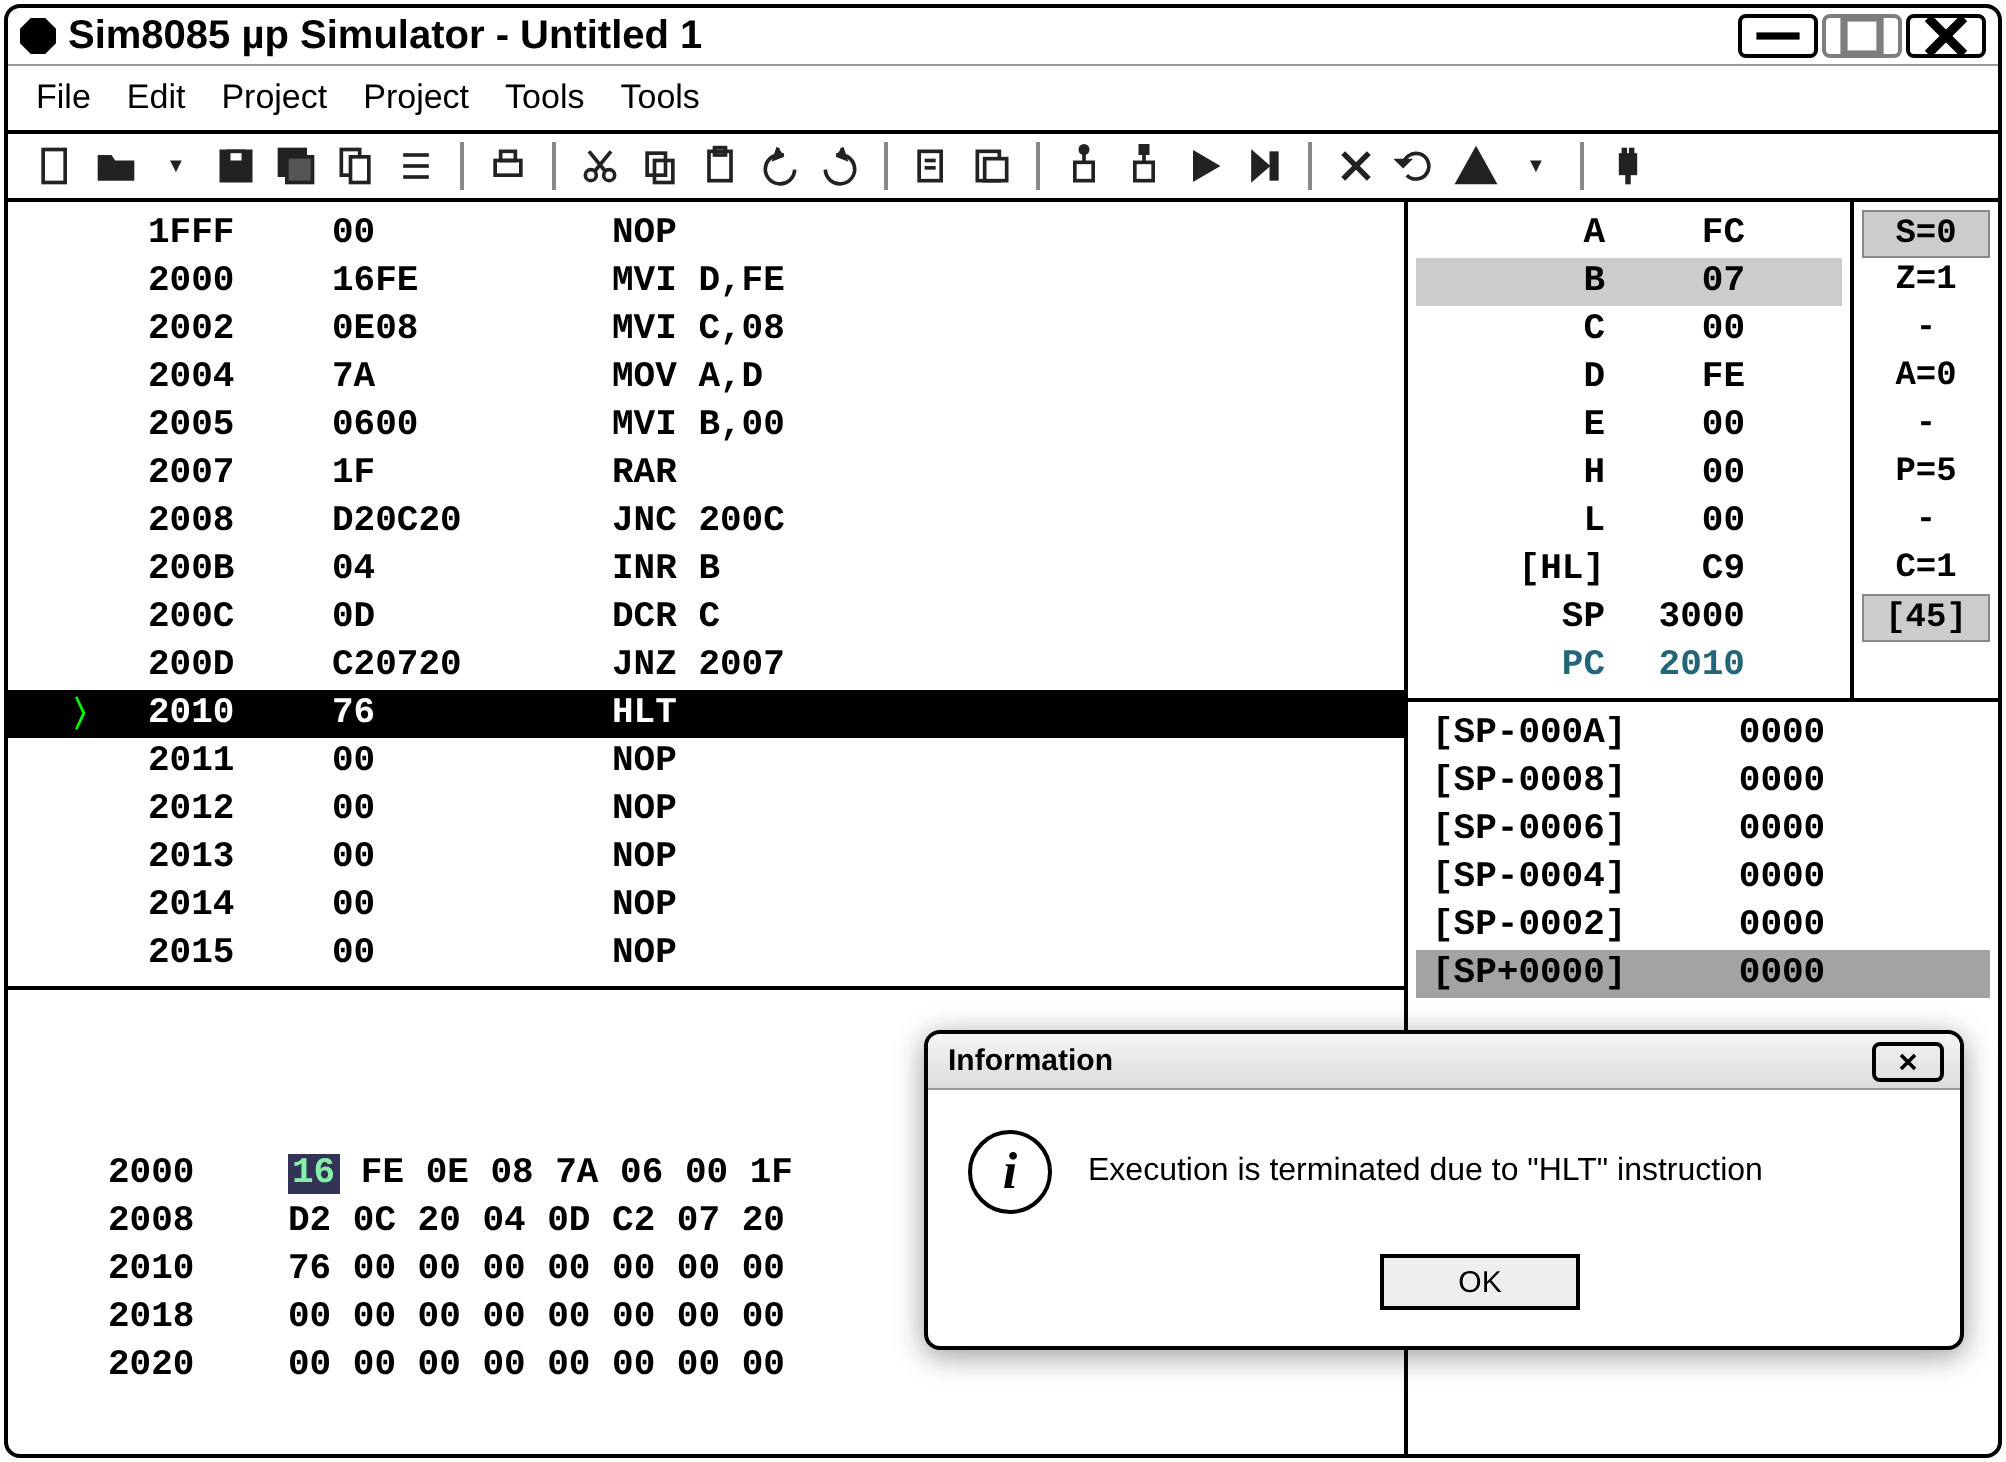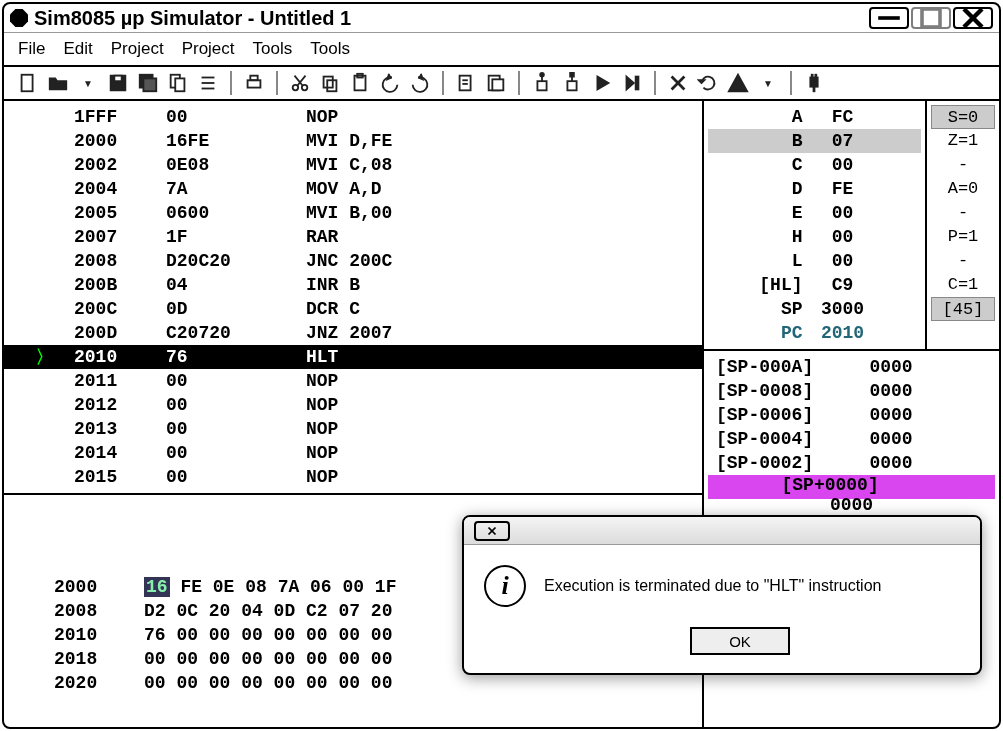--- a/index.html
+++ b/index.html
@@ -169,28 +169,28 @@
   .reg-pane {
     flex:1;
     font-family:"Courier New", monospace;
     font-weight:bold;
     font-size:18px;
     padding: 4px 4px;
     border-right: 2px solid #000;
   }
   .reg-row { display:flex; padding: 0 4px; height:24px; align-items:center; justify-content:center; }
   .reg-row .rname { width:56px; text-align:right; padding-right:10px; }
-  .reg-row .rval { width: 60px; text-align:center; }
+  .reg-row .rval { width: 60px; text-align:right; }
   .reg-row.hl { background:#ccc; }
   .reg-row.pc .rname, .reg-row.pc .rval { color:#267; }
   .flag-pane {
     width: 72px;
     padding:4px 4px;
     font-family:"Courier New", monospace;
-    font-weight:normal;
+    font-weight:bold;
     font-size:17px;
     display:flex;
     flex-direction:column;
     gap:0;
   }
   .flag-cell {
     padding:1px 4px;
     text-align:center;
     height:24px;
     line-height:22px;
@@ -199,21 +199,21 @@
   .stack-pane {
     font-family:"Courier New", monospace;
     font-weight:bold;
     font-size:18px;
     padding:4px 4px;
     flex:1;
   }
   .stack-row { display:flex; padding:0 8px; height:24px; align-items:center; }
   .stack-row .slabel { width: 140px; }
   .stack-row .sval { width:70px; text-align:center; }
-  .stack-row.hl { background:#d946ef;flex-direction:column; }
+  .stack-row.hl { background:#a3a3a3; }
   .statusbar {
     border-top: 2px solid #000;
     padding:4px 10px;
     font-size: 16px;
     height: 28px;
   }
 
   
   .dialog {
     position:absolute;
@@ -519,21 +519,21 @@
               <span class="rname">PC</span>
               <span class="rval">2010</span>
             </div>
           </div>
         <div class="flag-pane" id="flagpane">
             <div class="flag-cell box">S=0</div>
             <div class="flag-cell">Z=1</div>
             <div class="flag-cell">-</div>
             <div class="flag-cell">A=0</div>
             <div class="flag-cell">-</div>
-            <div class="flag-cell">P=1</div>
+            <div class="flag-cell">P=5</div>
             <div class="flag-cell">-</div>
             <div class="flag-cell">C=1</div>
             <div class="flag-cell box">[45]</div>
           </div>
       </div>
       <div class="stack-pane" id="stackpane">
           <div class="stack-row">
             <span class="slabel">[SP-000A]</span>
             <span class="sval">0000</span>
           </div>
@@ -558,20 +558,21 @@
             <span class="sval">0000</span>
           </div>
         </div>
     </div>
   </div>
 
 </div>
 
 <div class="dialog">
   <div class="dlg-titlebar">
+    <div class="dlg-title">Information</div>
     <div class="dlg-close">
         <svg width="14" height="14" viewBox="0 0 20 20">
           <line x1="5" y1="5" x2="15" y2="15" stroke="#000" stroke-width="2.5"></line>
           <line x1="15" y1="5" x2="5" y2="15" stroke="#000" stroke-width="2.5"></line>
         </svg>
       </div>
   </div>
   <div class="dlg-body">
     <div class="info-icon">i</div>
     <div class="dlg-msg">Execution is terminated due to "HLT" instruction</div>

